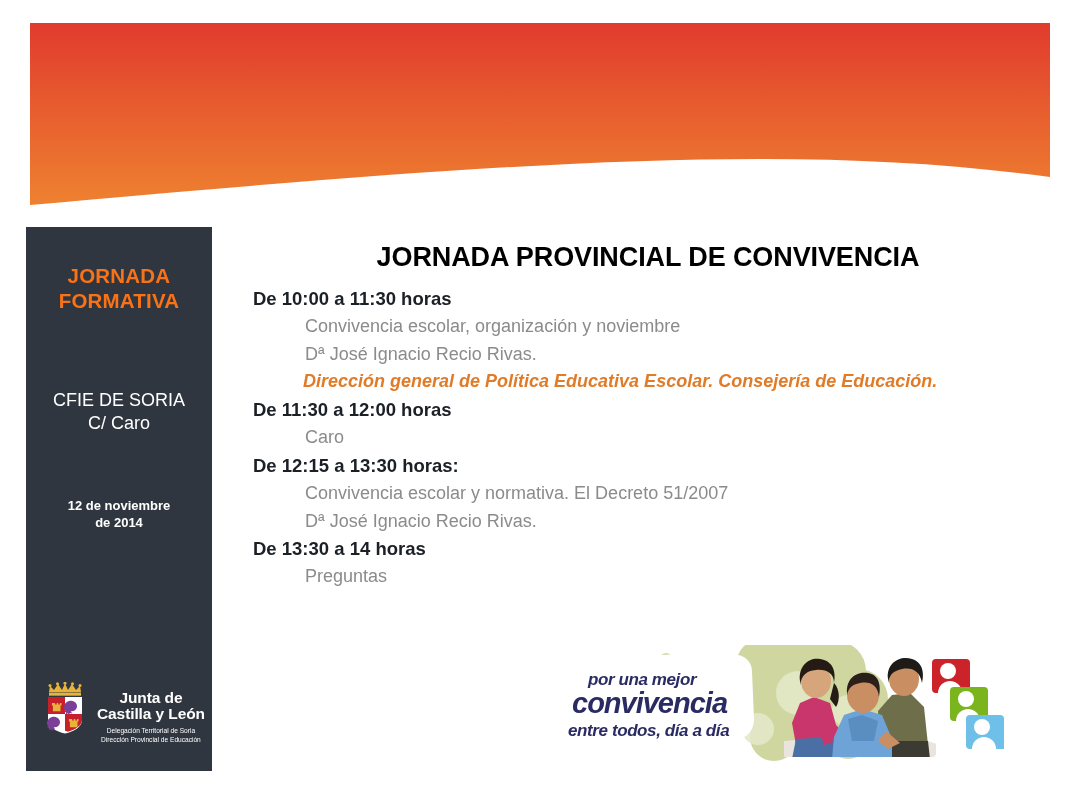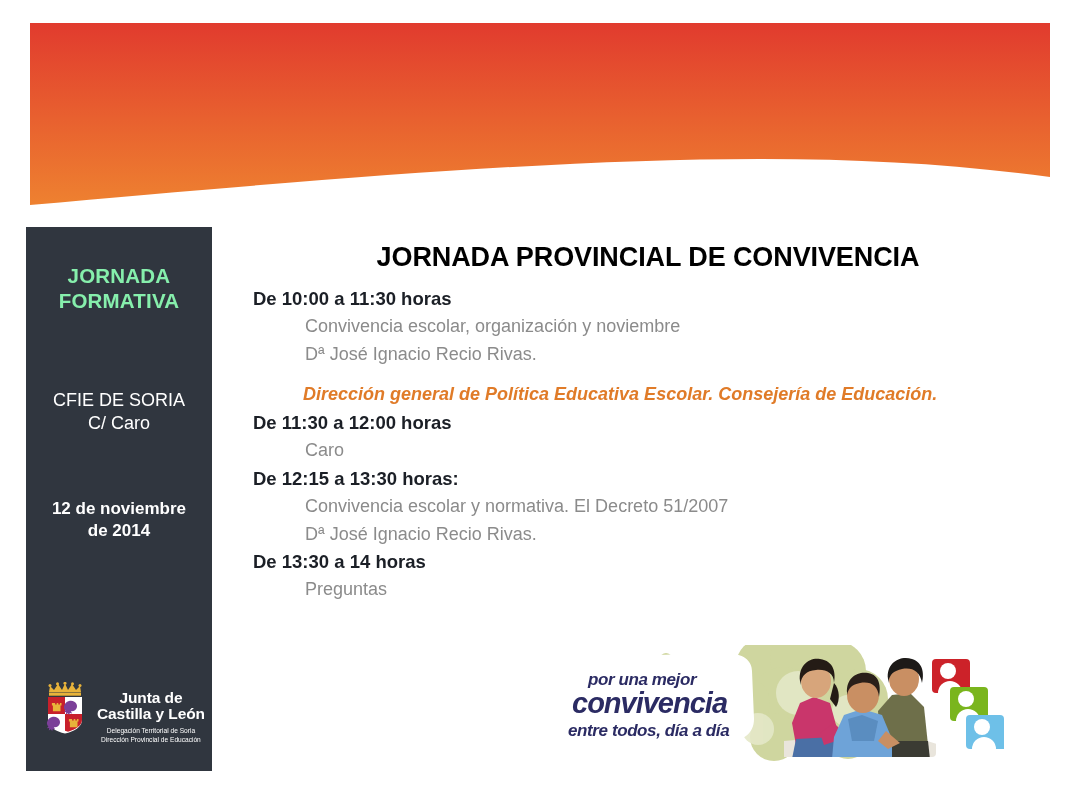--- a/index.html
+++ b/index.html
@@ -31,36 +31,36 @@
     left: 26px;
     top: 227px;
     width: 186px;
     height: 544px;
     background: #30363f;
     box-sizing: border-box;
     padding: 36px 8px 0 8px;
     text-align: center;
   }
   #sidebar-title {
-    color: #86efac;
+    color: #f97316;
     font-size: 20.5px;
     font-weight: bold;
     line-height: 1.22;
     letter-spacing: .2px;
   }
   #sidebar-venue {
     margin-top: 76px;
     color: #ffffff;
     font-size: 18px;
     line-height: 1.25;
   }
   #sidebar-date {
     margin-top: 64px;
     color: #ffffff;
-    font-size: 17px;
+    font-size: 13px;
     font-weight: bold;
     line-height: 1.3;
   }
 
   
   #junta-logo {
     position: absolute;
     left: 14px;
     top: 455px;
     width: 172px;
@@ -118,21 +118,20 @@
     color: #8b8b8b;
     line-height: 1.53;
     padding-left: 52px;
     white-space: nowrap;
   }
   .agenda-sub.accent {
     color: #e07b28;
     font-style: italic;
     font-weight: bold;
     padding-left: 50px;
-    margin-top: 13px;
   }
 
   
   #convivencia-logo {
     position: absolute;
     left: 548px;
     top: 645px;
     width: 460px;
     height: 125px;
   }

